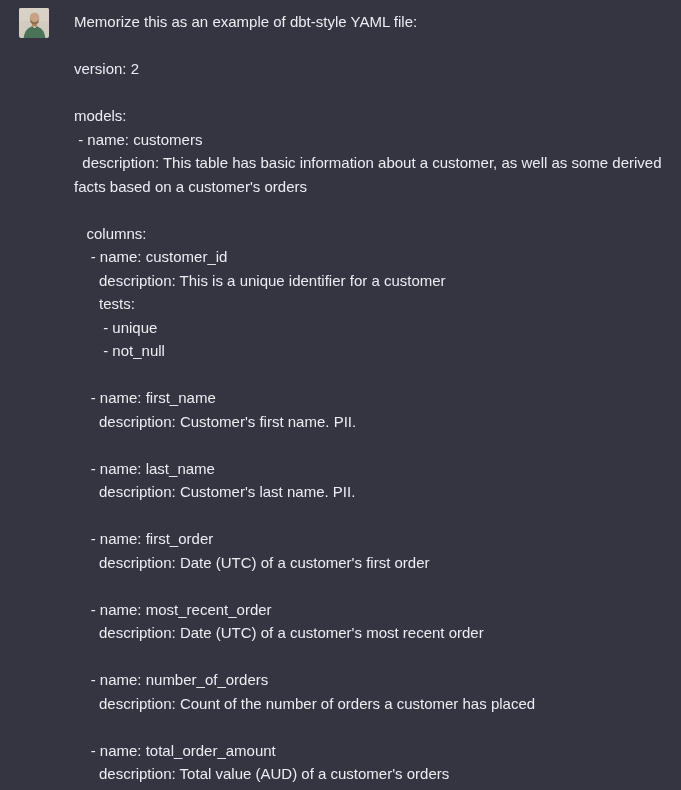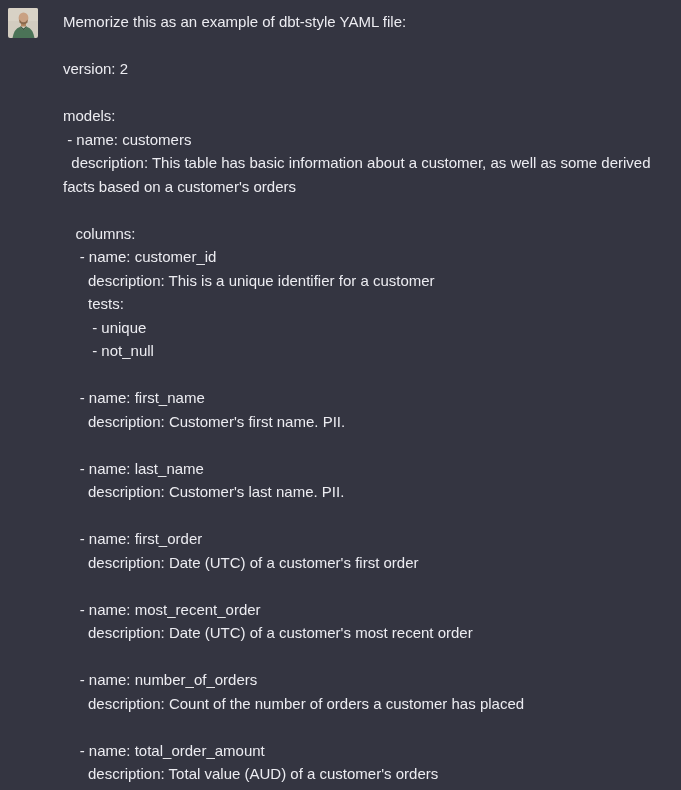--- a/index.html
+++ b/index.html
@@ -19,21 +19,21 @@
     overflow: hidden;
   }
   .chat-screen {
     width: 681px;
     height: 790px;
     position: relative;
   }
   .message-row {
     display: flex;
     align-items: flex-start;
-    padding: 8px 6px 0 8px;
+    padding: 8px 6px 0 19px;
   }
   .avatar {
     flex: 0 0 30px;
     width: 30px;
     height: 30px;
     border-radius: 2px;
     overflow: hidden;
     margin-top: 0;
   }
   .avatar svg { display: block; width: 30px; height: 30px; }

